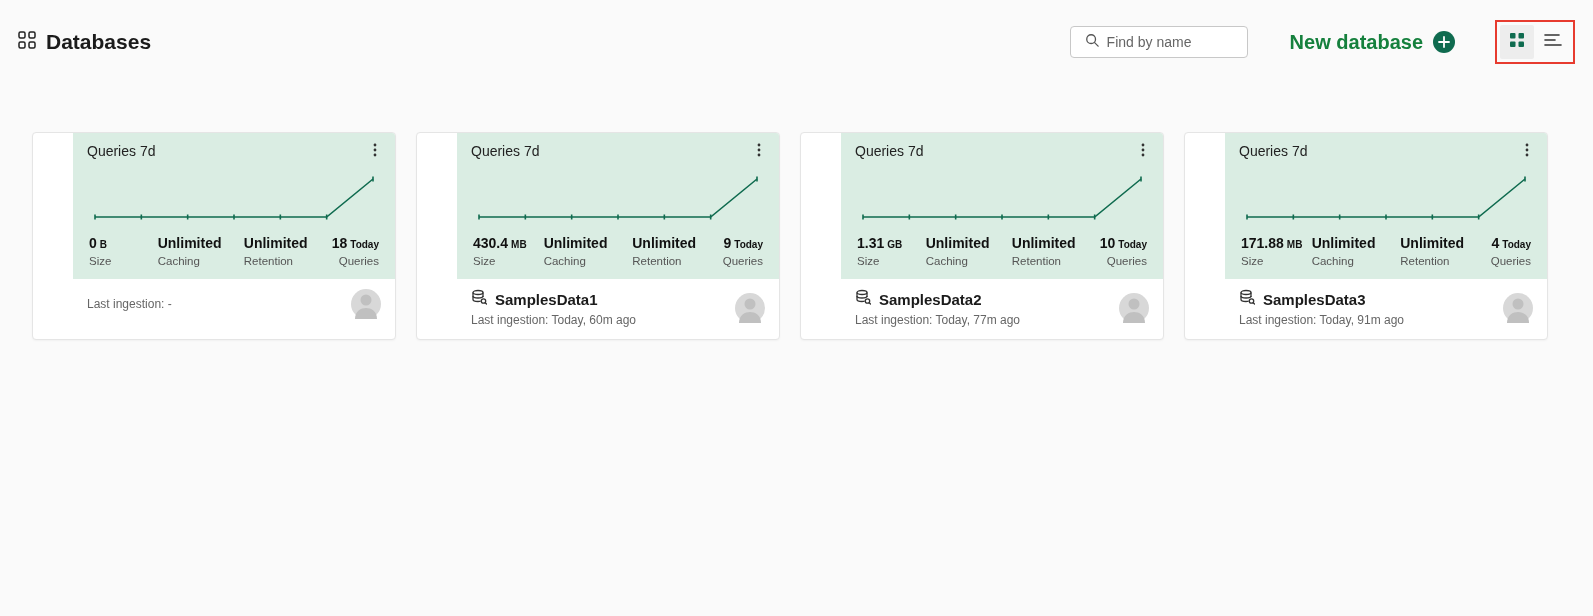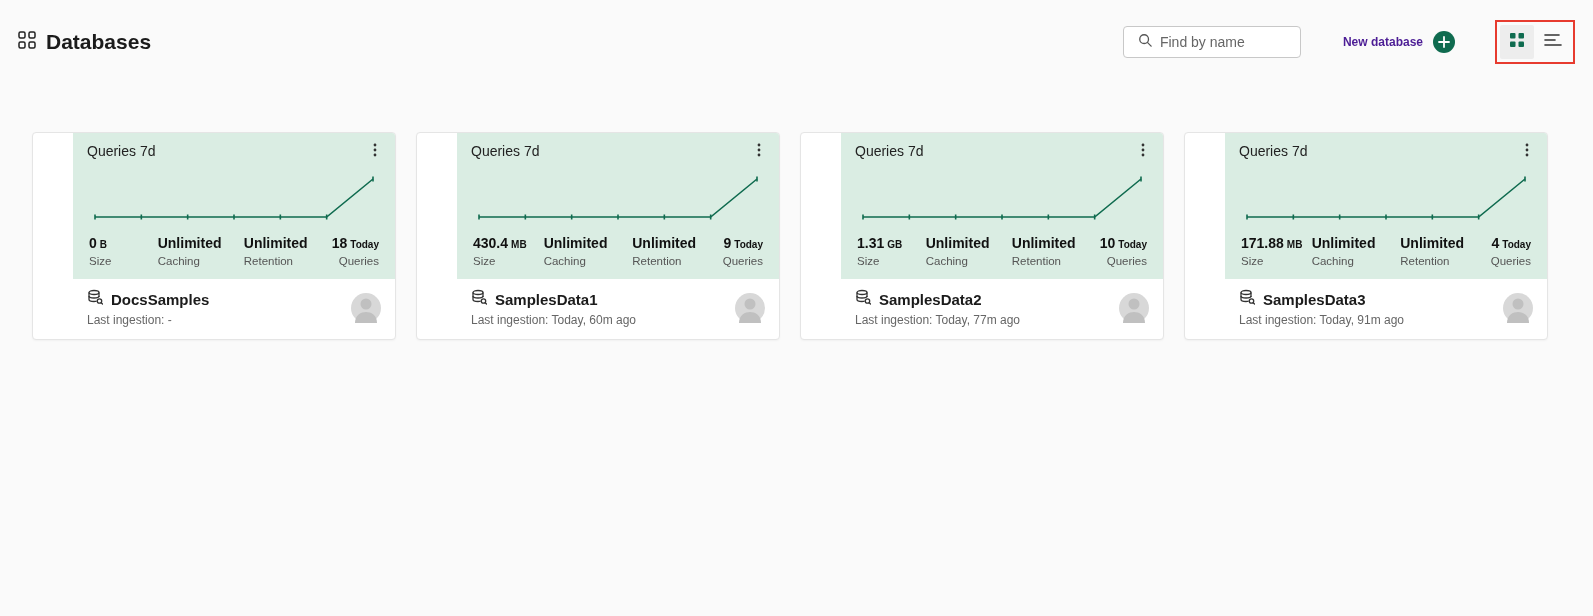--- a/index.html
+++ b/index.html
@@ -47,23 +47,23 @@
     }
     .search-box input::placeholder { color: #666; }
     .new-db-group {
       display: flex;
       align-items: center;
       gap: 10px;
       margin-left: 30px;
       cursor: pointer;
     }
     .new-db-label {
-      color: #4c1d95;
+      color: #15803d;
       font-weight: 600;
-      font-size: 12px;
+      font-size: 20px;
     }
     .plus-circle {
       width: 22px;
       height: 22px;
       border-radius: 50%;
       background: #0f6b4f;
       display: flex;
       align-items: center;
       justify-content: center;
       color: #fff;
@@ -302,33 +302,20 @@
           <span class="metric-val">
               <span>18</span>
               <span class="metric-unit">Today</span>
             </span>
           <span class="metric-label">Queries</span>
         </div>
       </div>
     </div>
     <div class="card-bottom">
       <div class="db-info">
-        <div class="db-name-row">
-          <span>
-            <svg width="16" height="16" viewBox="0 0 16 16" fill="none">
-              <ellipse cx="7" cy="3.5" rx="5" ry="2" stroke="#333" stroke-width="1.3"></ellipse>
-              <path d="M2 3.5 V10.5 C2 11.6 4.24 12.5 7 12.5 C8 12.5 8.9 12.38 9.7 12.18" stroke="#333" stroke-width="1.3" fill="none"></path>
-              <path d="M12 3.5 V8" stroke="#333" stroke-width="1.3"></path>
-              <path d="M2 7 C2 8.1 4.24 9 7 9 C9.76 9 12 8.1 12 7" stroke="#333" stroke-width="1.3" fill="none"></path>
-              <circle cx="12.5" cy="12" r="2.2" stroke="#333" stroke-width="1.3" fill="none"></circle>
-              <line x1="14.2" y1="13.7" x2="15.5" y2="15" stroke="#333" stroke-width="1.3" stroke-linecap="round"></line>
-            </svg>
-          </span>
-          <span class="db-name">DocsSamples</span>
-        </div>
         <span class="ingestion"><span>Last ingestion: </span><span>-</span></span>
       </div>
       <span class="avatar">
         <svg width="30" height="30" viewBox="0 0 30 30">
           <circle cx="15" cy="11" r="5.5" fill="#c0c0c0"></circle>
           <path d="M4 30 C4 22 10 19 15 19 C20 19 26 22 26 30 Z" fill="#c0c0c0"></path>
         </svg>
       </span>
     </div>
   </div>

